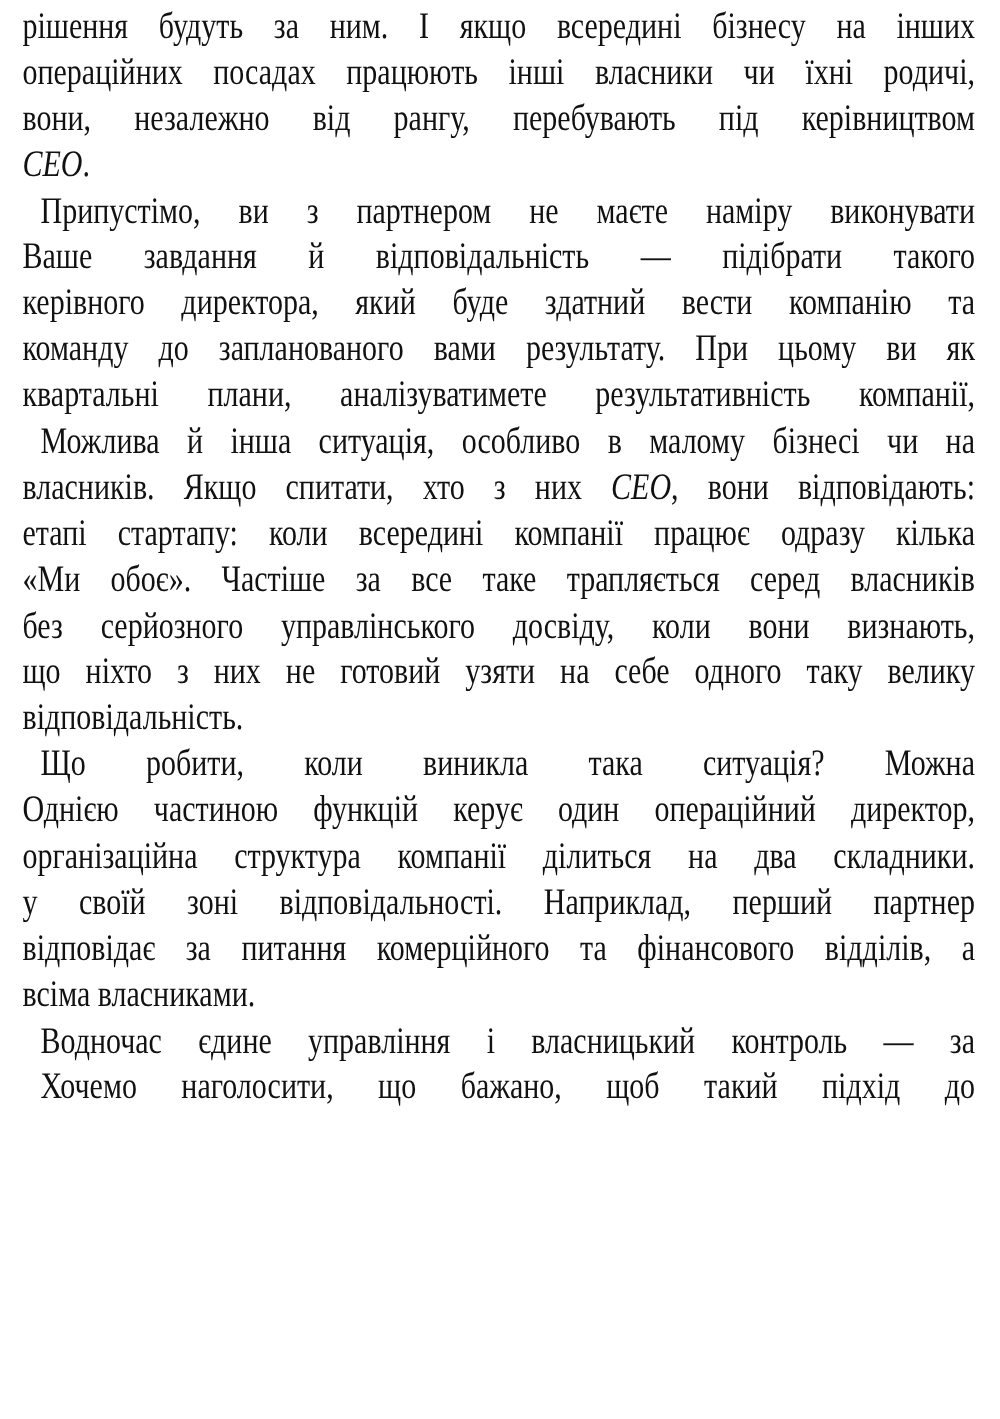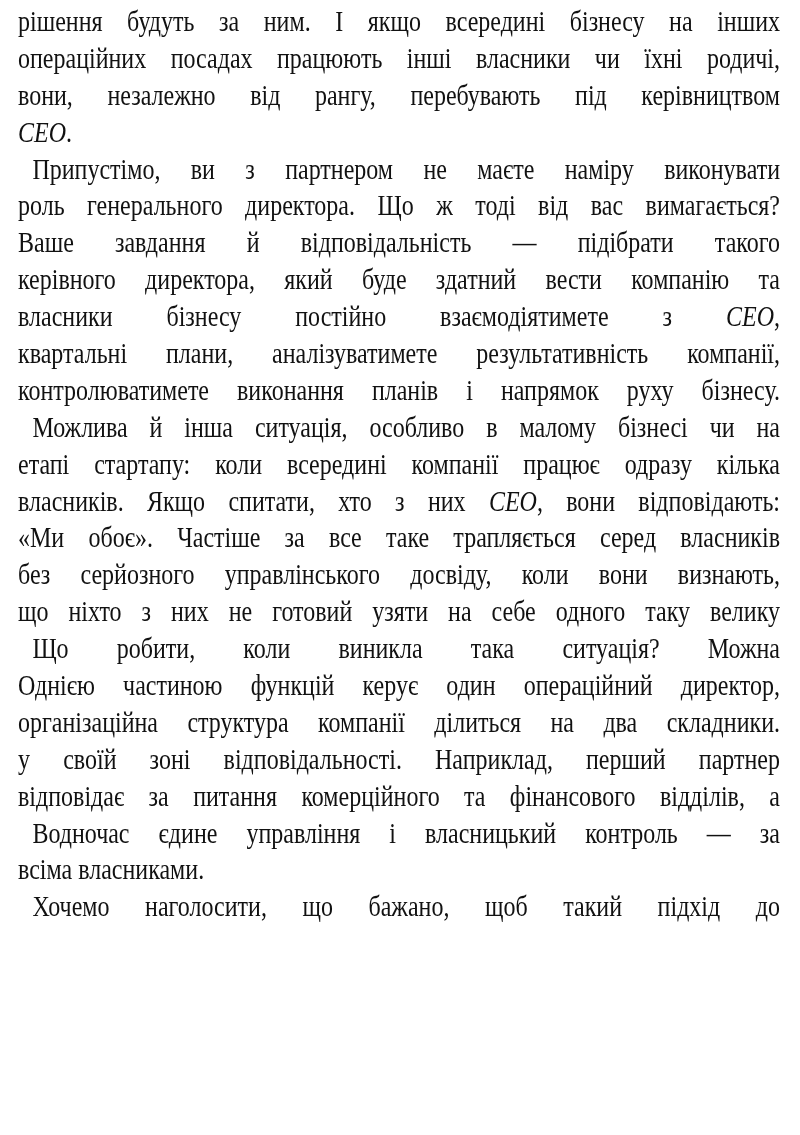--- a/index.html
+++ b/index.html
@@ -25,33 +25,32 @@
 </style>
 </head>
 <body>
 
 <div class="page" id="page">
     <div class="line j"><span class="inner" style="width: 952.5px; transform: scaleX(0.8);">рішення будуть за ним. І якщо всередині бізнесу на інших</span></div>
     <div class="line j"><span class="inner" style="width: 952.5px; transform: scaleX(0.8);">операційних посадах працюють інші власники чи їхні родичі,</span></div>
     <div class="line j"><span class="inner" style="width: 952.5px; transform: scaleX(0.8);">вони, незалежно від рангу, перебувають під керівництвом</span></div>
     <div class="line"><span class="inner" style="width: 952.5px; transform: scaleX(0.8); text-align: left; text-align-last: left;"><span class="it">CEO</span>.</span></div>
     <div class="line j ind"><span class="inner" style="width: 952.5px; transform: scaleX(0.8);">Припустімо, ви з партнером не маєте наміру виконувати</span></div>
-    <div class="line j"><span class="inner" style="width: 952.5px; transform: scaleX(0.8);">роль генерального директора. Що ж тоді від вас вимагається?</span></div>
     <div class="line j"><span class="inner" style="width: 952.5px; transform: scaleX(0.8);">Ваше завдання й відповідальність — підібрати такого</span></div>
     <div class="line j"><span class="inner" style="width: 952.5px; transform: scaleX(0.8);">керівного директора, який буде здатний вести компанію та</span></div>
-    <div class="line j"><span class="inner" style="width: 952.5px; transform: scaleX(0.8);">власники бізнесу постійно взаємодіятимете з <span class="it">CEO</span>,</span></div>
+    <div class="line j"><span class="inner" style="width: 952.5px; transform: scaleX(0.8);">команду до запланованого вами результату. При цьому ви як</span></div>
     <div class="line j"><span class="inner" style="width: 952.5px; transform: scaleX(0.8);">квартальні плани, аналізуватимете результативність компанії,</span></div>
-    <div class="line j"><span class="inner" style="width: 952.5px; transform: scaleX(0.8);">контролюватимете виконання планів і напрямок руху бізнесу.</span></div>
     <div class="line j ind"><span class="inner" style="width: 952.5px; transform: scaleX(0.8);">Можлива й інша ситуація, особливо в малому бізнесі чи на</span></div>
+    <div class="line j"><span class="inner" style="width: 952.5px; transform: scaleX(0.8);">власників. Якщо спитати, хто з них <span class="it">CEO</span>, вони відповідають:</span></div>
     <div class="line j"><span class="inner" style="width: 952.5px; transform: scaleX(0.8);">етапі стартапу: коли всередині компанії працює одразу кілька</span></div>
-    <div class="line j"><span class="inner" style="width: 952.5px; transform: scaleX(0.8);">власників. Якщо спитати, хто з них <span class="it">CEO</span>, вони відповідають:</span></div>
     <div class="line j"><span class="inner" style="width: 952.5px; transform: scaleX(0.8);">«Ми обоє». Частіше за все таке трапляється серед власників</span></div>
     <div class="line j"><span class="inner" style="width: 952.5px; transform: scaleX(0.8);">без серйозного управлінського досвіду, коли вони визнають,</span></div>
     <div class="line j"><span class="inner" style="width: 952.5px; transform: scaleX(0.8);">що ніхто з них не готовий узяти на себе одного таку велику</span></div>
+    <div class="line"><span class="inner" style="width: 952.5px; transform: scaleX(0.8); text-align: left; text-align-last: left;">відповідальність.</span></div>
     <div class="line j ind"><span class="inner" style="width: 952.5px; transform: scaleX(0.8);">Що робити, коли виникла така ситуація? Можна</span></div>
     <div class="line j"><span class="inner" style="width: 952.5px; transform: scaleX(0.8);">Однією частиною функцій керує один операційний директор,</span></div>
     <div class="line j"><span class="inner" style="width: 952.5px; transform: scaleX(0.8);">організаційна структура компанії ділиться на два складники.</span></div>
     <div class="line j"><span class="inner" style="width: 952.5px; transform: scaleX(0.8);">у своїй зоні відповідальності. Наприклад, перший партнер</span></div>
     <div class="line j"><span class="inner" style="width: 952.5px; transform: scaleX(0.8);">відповідає за питання комерційного та фінансового відділів, а</span></div>
+    <div class="line"><span class="inner" style="width: 952.5px; transform: scaleX(0.8); text-align: left; text-align-last: left;">всіма власниками.</span></div>
     <div class="line j ind"><span class="inner" style="width: 952.5px; transform: scaleX(0.8);">Водночас єдине управління і власницький контроль — за</span></div>
-    <div class="line"><span class="inner" style="width: 952.5px; transform: scaleX(0.8); text-align: left; text-align-last: left;">всіма власниками.</span></div>
     <div class="line j ind"><span class="inner" style="width: 952.5px; transform: scaleX(0.8);">Хочемо наголосити, що бажано, щоб такий підхід до</span></div>
   </div>
 
 </body></html>

